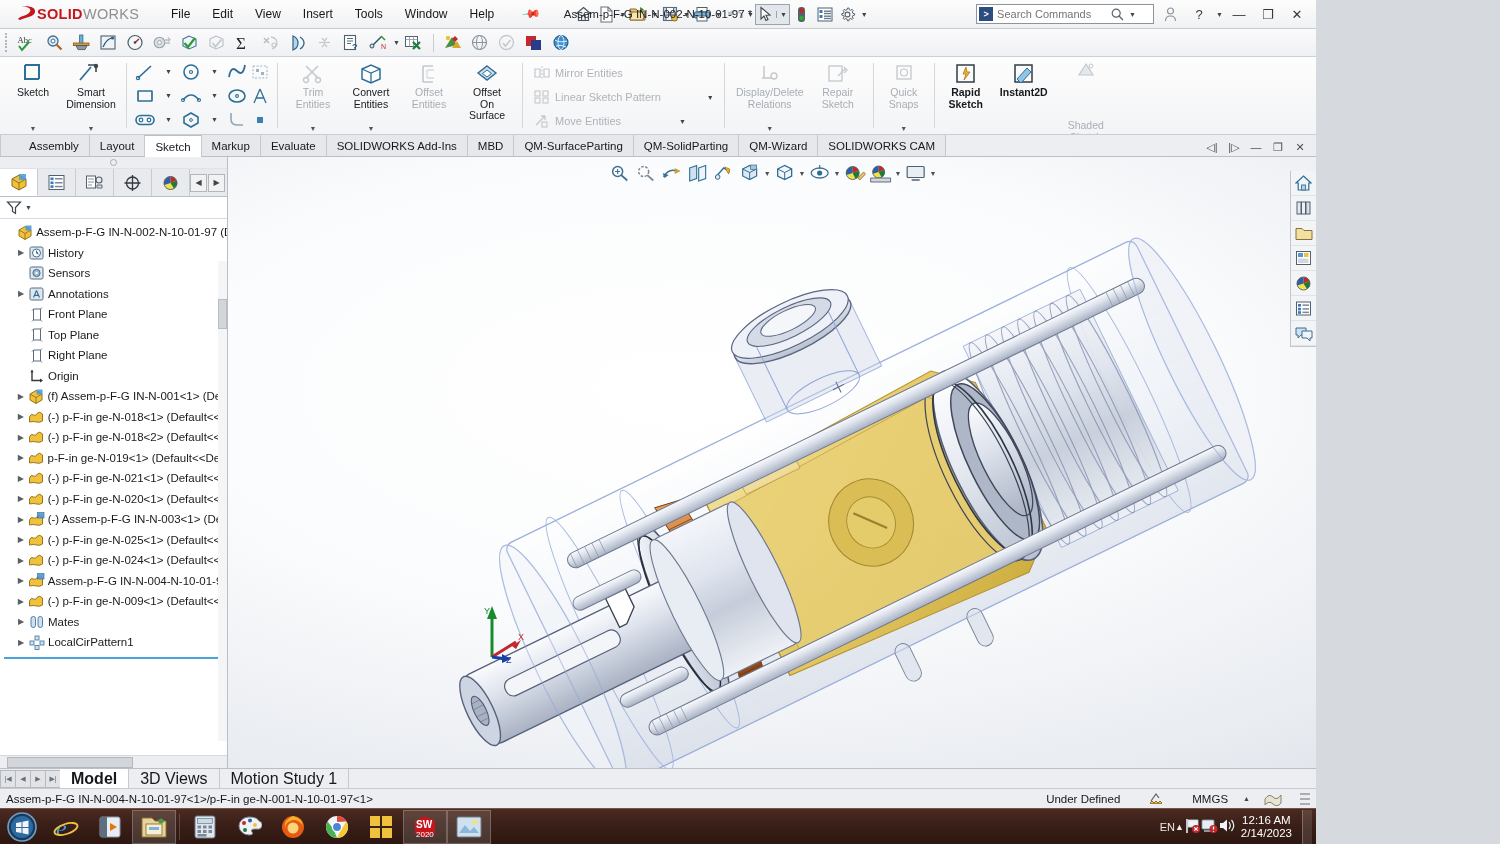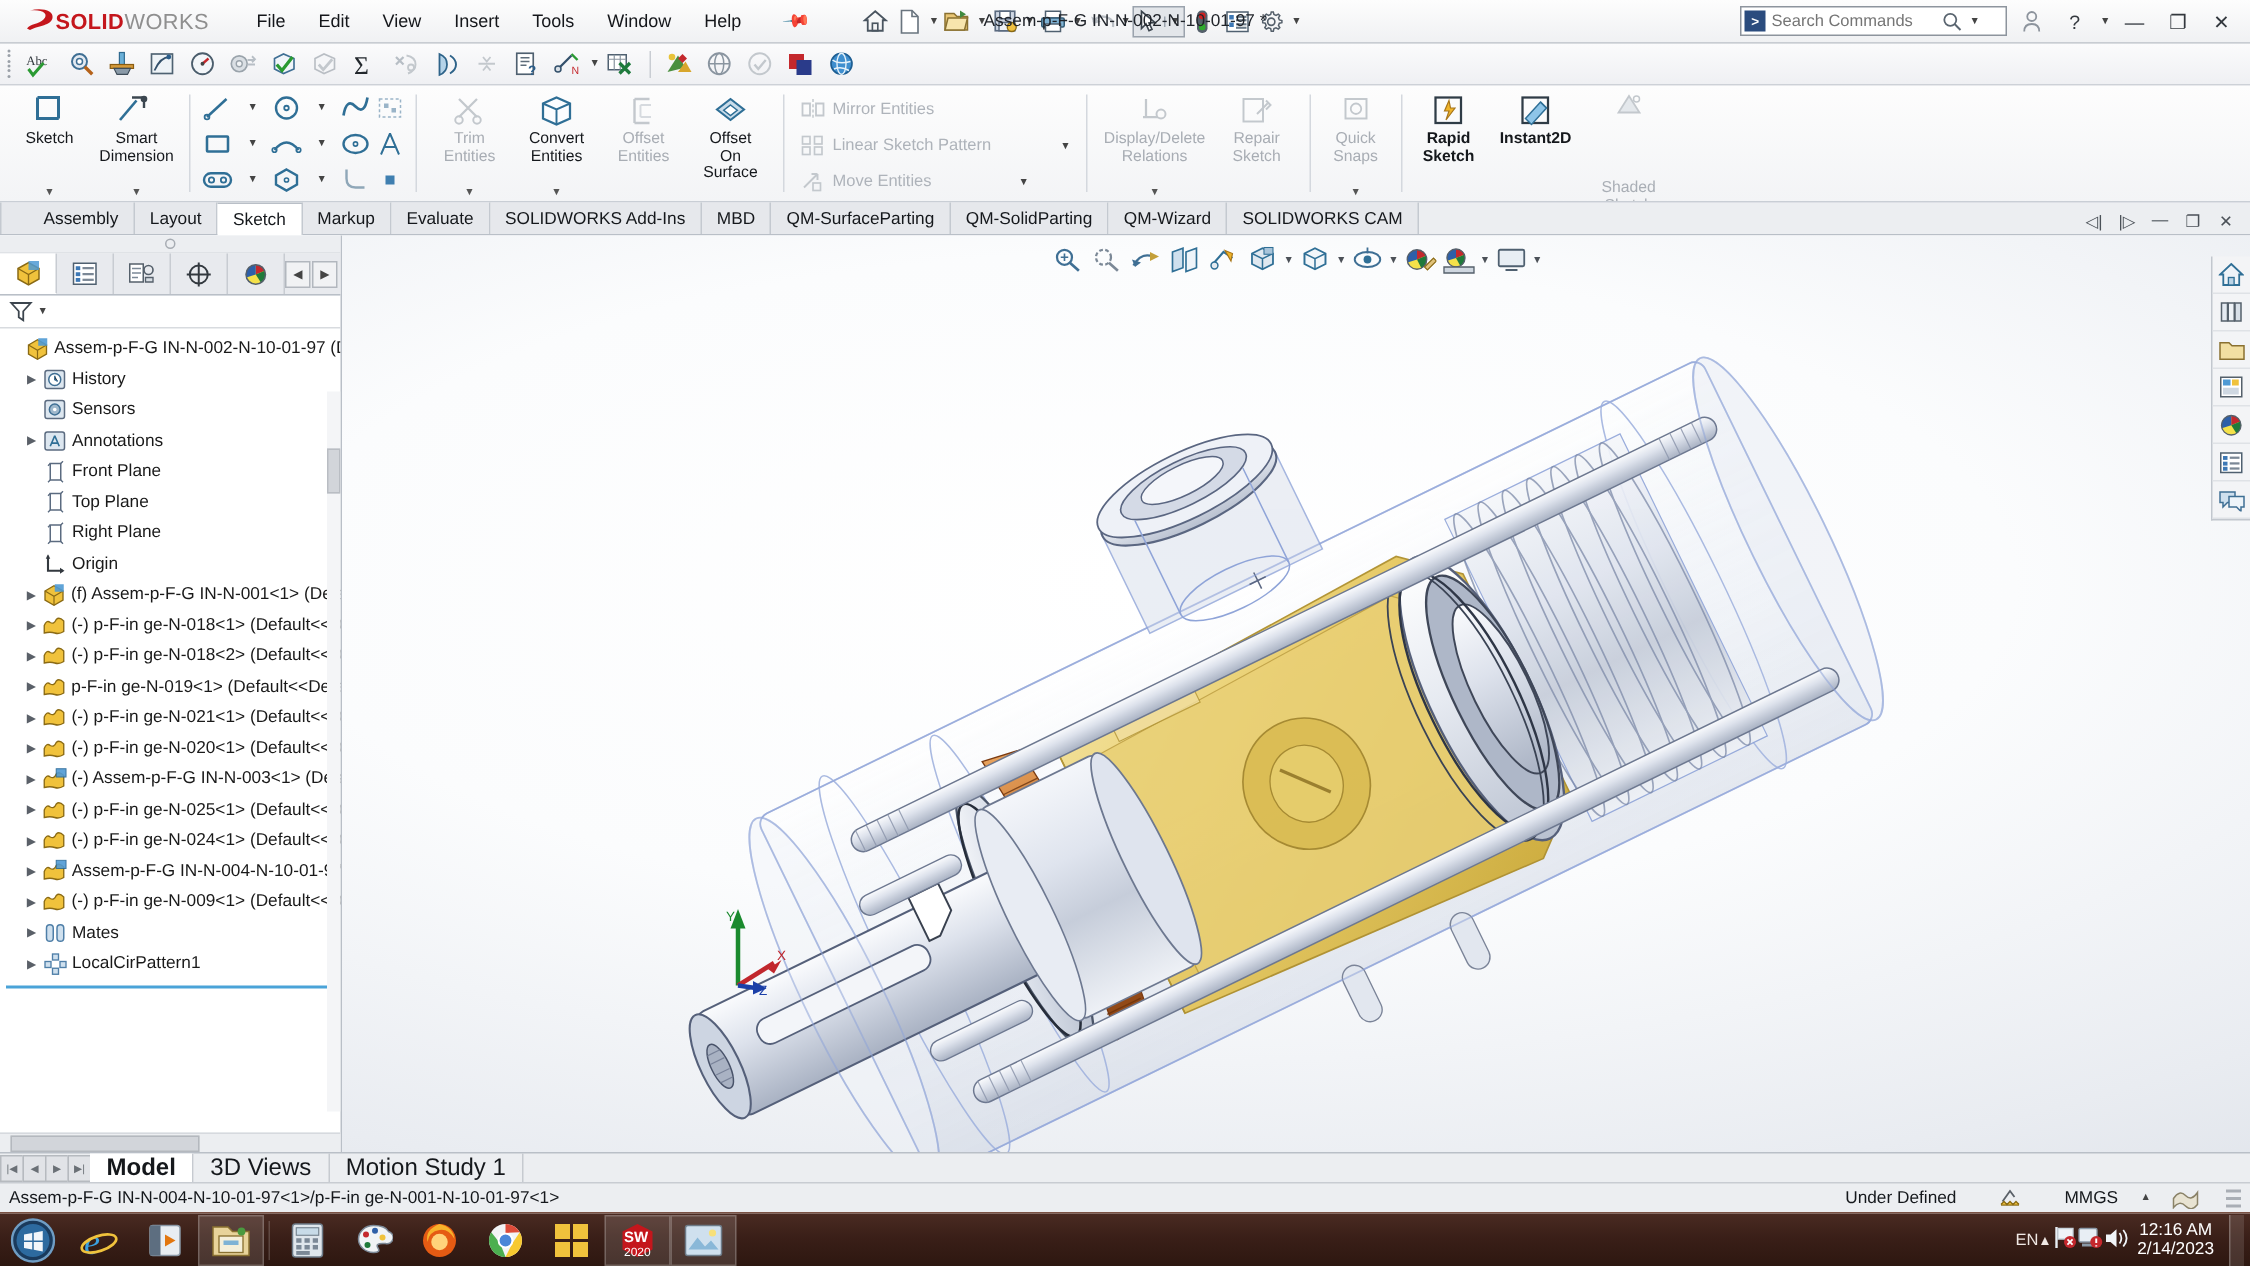--- a/index.html
+++ b/index.html
@@ -4,21 +4,21 @@
 <style>
   * { box-sizing: border-box; margin:0; padding:0; }
   html,body { width:1500px; height:844px; overflow:hidden; }
   body {
     font-family: "Liberation Sans", sans-serif;
     font-size: 11.5px;
     color:#1a1a1a;
     background:#d6d9de;
     -webkit-font-smoothing: antialiased;
   }
-  .app { width:1500px; height:844px; position:relative; display:flex; flex-direction:column; }
+  .app { width:1316px; height:844px; position:relative; display:flex; flex-direction:column; }
 
   
   .titlebar {
     height:29px; background:linear-gradient(#fdfdfd,#f0f1f3);
     border-bottom:1px solid #c8ccd2; display:flex; align-items:center;
     position:relative; flex:0 0 29px;
   }
   .logo { width:150px; padding-left:16px; display:flex; align-items:center; }
   .logo svg { display:block; }
   .menu { display:flex; align-items:center; gap:0px; margin-left:10px; }

